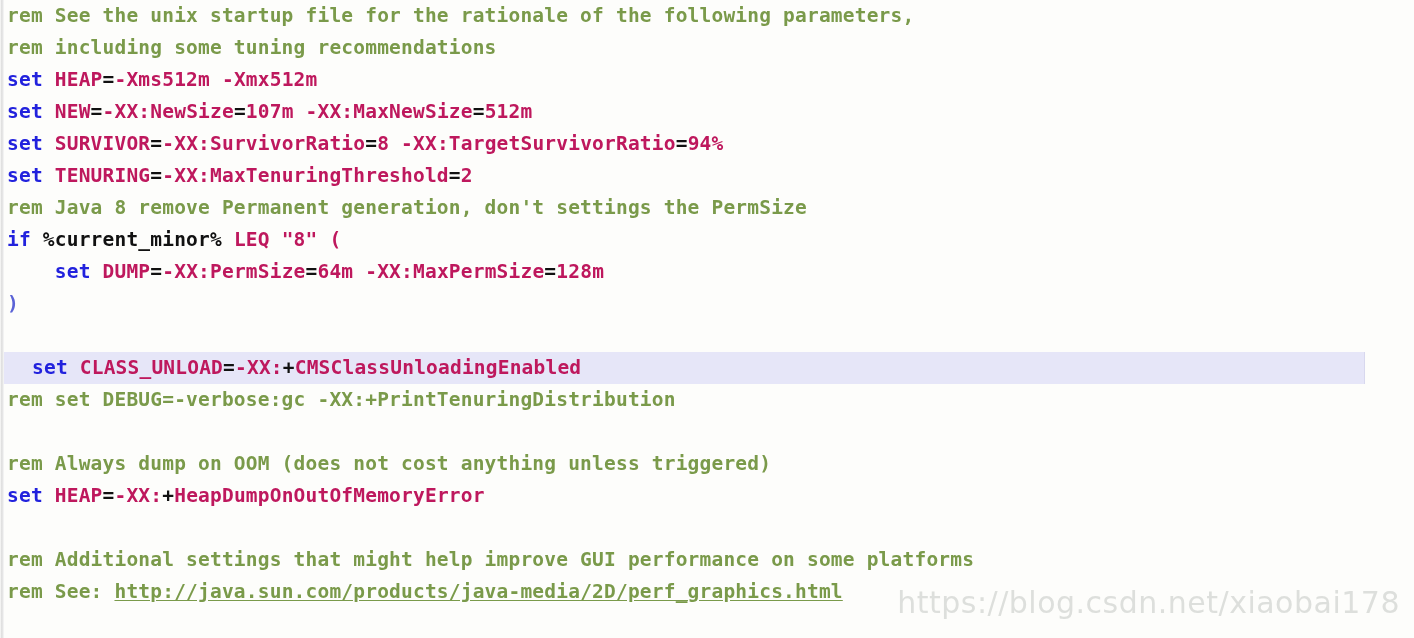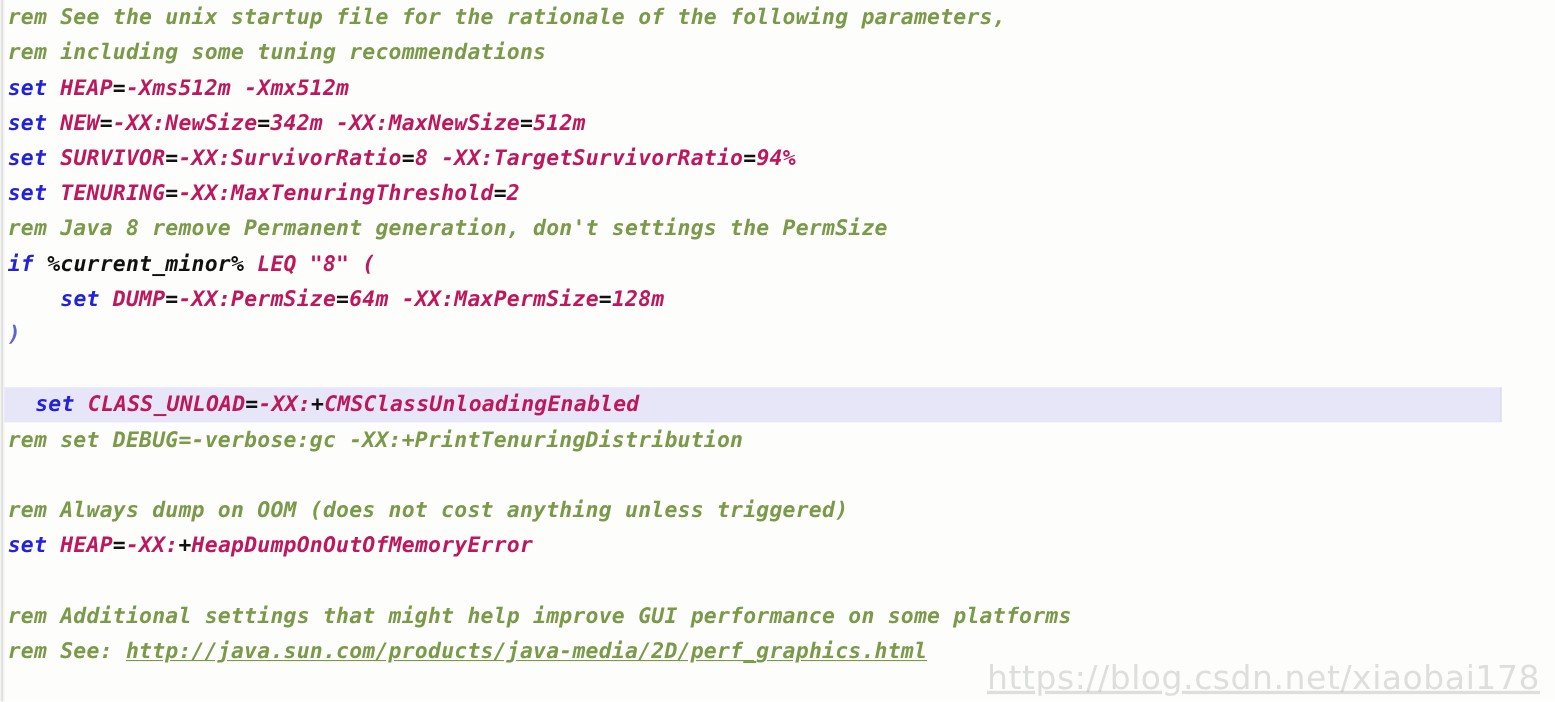--- a/index.html
+++ b/index.html
@@ -26,21 +26,20 @@
     background: linear-gradient(to right, #fdfdfb 0px, #e9e9e9 1px, #d8d8d8 2px, #f2f2f2 3px);
     z-index: 3;
   }
   #code-area {
     position: absolute;
     left: 0;
     top: 0;
     width: 1414px;
     height: 638px;
     z-index: 2;
-    font-style: italic;
   }
   .code-line {
     position: relative;
     height: 32px;
     line-height: 32px;
     white-space: pre;
     font-size: 19.5px;
     font-weight: bold;
     letter-spacing: 0.2px;
     padding-left: 7px;
@@ -56,43 +55,42 @@
   
   .tok-comment  { color: #7a9a4a; }
   .tok-keyword  { color: #2222dd; }
   .tok-plain    { color: #be185d; }
   .tok-paren    { color: #5b63d6; }
   .tok-link     { color: #7a9a4a; text-decoration: underline; text-underline-offset: 2px; }
 
   #watermark {
     position: absolute;
     right: 14px;
-    bottom: 4px;
+    bottom: 18px;
     z-index: 4;
     font-family: "DejaVu Sans", "Liberation Sans", sans-serif;
     font-size: 30px;
     letter-spacing: 0.5px;
     color: rgba(150, 155, 150, 0.30);
     pointer-events: none;
     white-space: nowrap;
-    text-decoration: underline;
   }
 </style>
 </head>
 <body>
 
 <div id="screenshot">
 
   <div id="gutter-rule"></div>
 
   <div id="code-area">
       <div class="code-line"><span class="tok-comment">rem See the unix startup file for the rationale of the following parameters,</span></div>
       <div class="code-line"><span class="tok-comment">rem including some tuning recommendations</span></div>
       <div class="code-line"><span class="tok-keyword">set</span><span class="tok-plain"> HEAP</span><span class="tok-operator">=</span><span class="tok-plain">-Xms512m -Xmx512m</span></div>
-      <div class="code-line"><span class="tok-keyword">set</span><span class="tok-plain"> NEW</span><span class="tok-operator">=</span><span class="tok-plain">-XX:NewSize</span><span class="tok-operator">=</span><span class="tok-plain">342m -XX:MaxNewSize</span><span class="tok-operator">=</span><span class="tok-plain">512m</span></div>
+      <div class="code-line"><span class="tok-keyword">set</span><span class="tok-plain"> NEW</span><span class="tok-operator">=</span><span class="tok-plain">-XX:NewSize</span><span class="tok-operator">=</span><span class="tok-plain">107m -XX:MaxNewSize</span><span class="tok-operator">=</span><span class="tok-plain">512m</span></div>
       <div class="code-line"><span class="tok-keyword">set</span><span class="tok-plain"> SURVIVOR</span><span class="tok-operator">=</span><span class="tok-plain">-XX:SurvivorRatio</span><span class="tok-operator">=</span><span class="tok-plain">8 -XX:TargetSurvivorRatio</span><span class="tok-operator">=</span><span class="tok-plain">94%</span></div>
       <div class="code-line"><span class="tok-keyword">set</span><span class="tok-plain"> TENURING</span><span class="tok-operator">=</span><span class="tok-plain">-XX:MaxTenuringThreshold</span><span class="tok-operator">=</span><span class="tok-plain">2</span></div>
       <div class="code-line"><span class="tok-comment">rem Java 8 remove Permanent generation, don't settings the PermSize</span></div>
       <div class="code-line"><span class="tok-keyword">if</span><span class="tok-plain"> </span><span class="tok-variable">%current_minor%</span><span class="tok-plain"> LEQ "8" (</span></div>
       <div class="code-line"><span class="tok-plain">    </span><span class="tok-keyword">set</span><span class="tok-plain"> DUMP</span><span class="tok-operator">=</span><span class="tok-plain">-XX:PermSize</span><span class="tok-operator">=</span><span class="tok-plain">64m -XX:MaxPermSize</span><span class="tok-operator">=</span><span class="tok-plain">128m</span></div>
       <div class="code-line"><span class="tok-paren">)</span></div>
       <div class="code-line">&nbsp;</div>
       <div class="code-line highlighted"><span class="tok-keyword">set</span><span class="tok-plain"> CLASS_UNLOAD</span><span class="tok-operator">=</span><span class="tok-plain">-XX:</span><span class="tok-operator">+</span><span class="tok-plain">CMSClassUnloadingEnabled</span></div>
       <div class="code-line"><span class="tok-comment">rem set DEBUG=-verbose:gc -XX:+PrintTenuringDistribution</span></div>
       <div class="code-line">&nbsp;</div>

